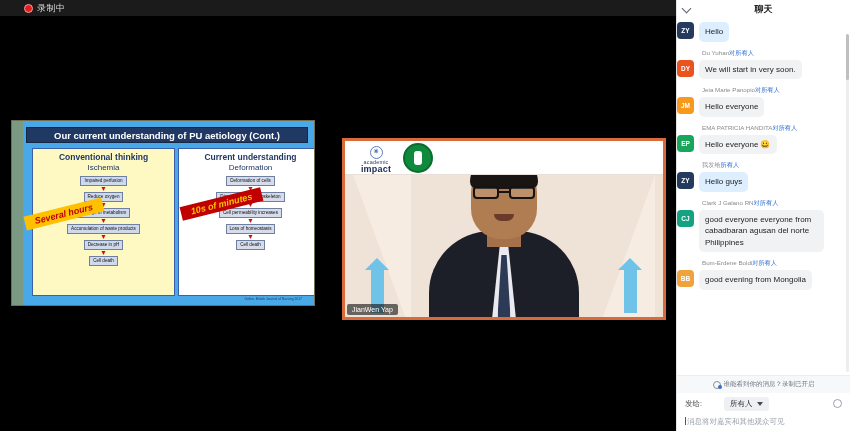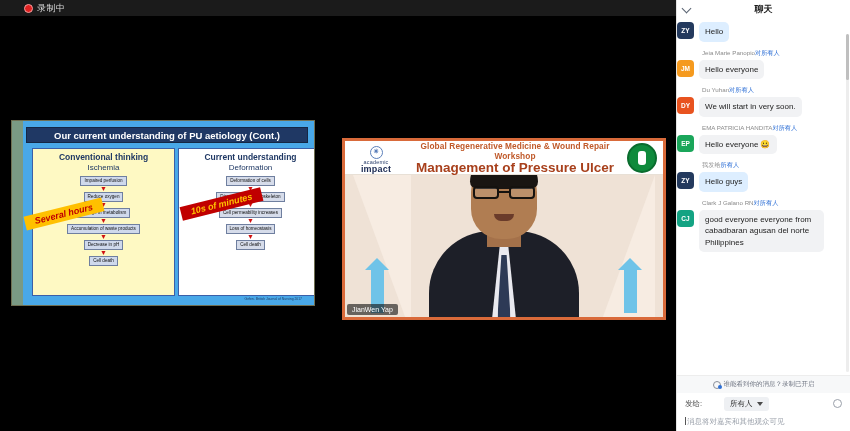--- a/index.html
+++ b/index.html
@@ -331,24 +331,20 @@
       </div>
     </div>
 
     <div class="video-tile">
       <div class="video-frame">
         <div class="vid-banner">
           <div class="un-logo">
             <div class="un-globe">✷</div>
             <div class="un-academic">academic</div>
             <div class="un-impact">impact</div>
-          </div>
-          <div class="vid-titles">
-            <div class="vid-t1">Global Regenerative Medicine &amp; Wound Repair Workshop</div>
-            <div class="vid-t2">Management of Pressure Ulcer</div>
           </div>
           <div class="green-badge"></div>
         </div>
         <div class="vid-body">
           <div class="bg-wing wing-l"></div>
           <div class="bg-wing wing-r"></div>
           <div class="arrow-up arrow-l"></div>
           <div class="arrow-up arrow-r"></div>
           <div class="person">
             <div class="p-torso"></div>
@@ -376,52 +372,59 @@
 
     <div class="chat-scroll">
       <div id="msgs">
           <div class="msg">
             <div class="msg-row">
               <div class="av" style="background: rgb(36, 58, 94);">ZY</div>
               <div class="bubble self">Hello</div>
             </div>
           </div>
           <div class="msg">
+            <div class="msg-sender"><span>Du Yuhan</span><span class="to">对所有人</span></div>
+            <div class="msg-row">
+              <div class="av" style="background: rgb(232, 83, 31);">DY</div>
+              <div class="bubble">We will start in very soon.</div>
+            </div>
+          </div>
+          <div class="msg">
             <div class="msg-sender"><span>Jeia Marie Panopio</span><span class="to">对所有人</span></div>
             <div class="msg-row">
               <div class="av" style="background: rgb(245, 154, 30);">JM</div>
               <div class="bubble">Hello everyone</div>
             </div>
           </div>
           <div class="msg">
-            <div class="msg-sender"><span>Du Yuhan</span><span class="to">对所有人</span></div>
-            <div class="msg-row">
-              <div class="av" style="background: rgb(232, 83, 31);">DY</div>
-              <div class="bubble">We will start in very soon.</div>
-            </div>
-          </div>
-          <div class="msg">
             <div class="msg-sender"><span>EMA PATRICIA HANDITA</span><span class="to">对所有人</span></div>
             <div class="msg-row">
               <div class="av" style="background: rgb(26, 166, 90);">EP</div>
               <div class="bubble">Hello everyone 😀</div>
             </div>
           </div>
           <div class="msg">
             <div class="msg-sender"><span>我发给</span><span class="to">所有人</span></div>
             <div class="msg-row">
               <div class="av" style="background: rgb(36, 58, 94);">ZY</div>
               <div class="bubble self">Hello guys</div>
             </div>
           </div>
           <div class="msg">
             <div class="msg-sender"><span>Clark J Galano RN</span><span class="to">对所有人</span></div>
             <div class="msg-row">
               <div class="av" style="background: rgb(19, 163, 131);">CJ</div>
               <div class="bubble">good everyone everyone from cabadbaran agusan del norte Philippines</div>
+            </div>
+          </div>
+          <div class="msg">
+            <div class="msg-sender"><span>Bum-Erdene Boldi</span><span class="to">对所有人</span></div>
+            <div class="msg-row">
+              <div class="av" style="background: rgb(240, 162, 60);">BB</div>
+              <div class="bubble">good evening from Mongolia</div>
             </div>
           </div>
         </div>
       <div class="chat-scrollbar">
         <div class="chat-scrollthumb"></div>
       </div>
     </div>
 
     <div class="chat-foot">
       <div class="notice">

